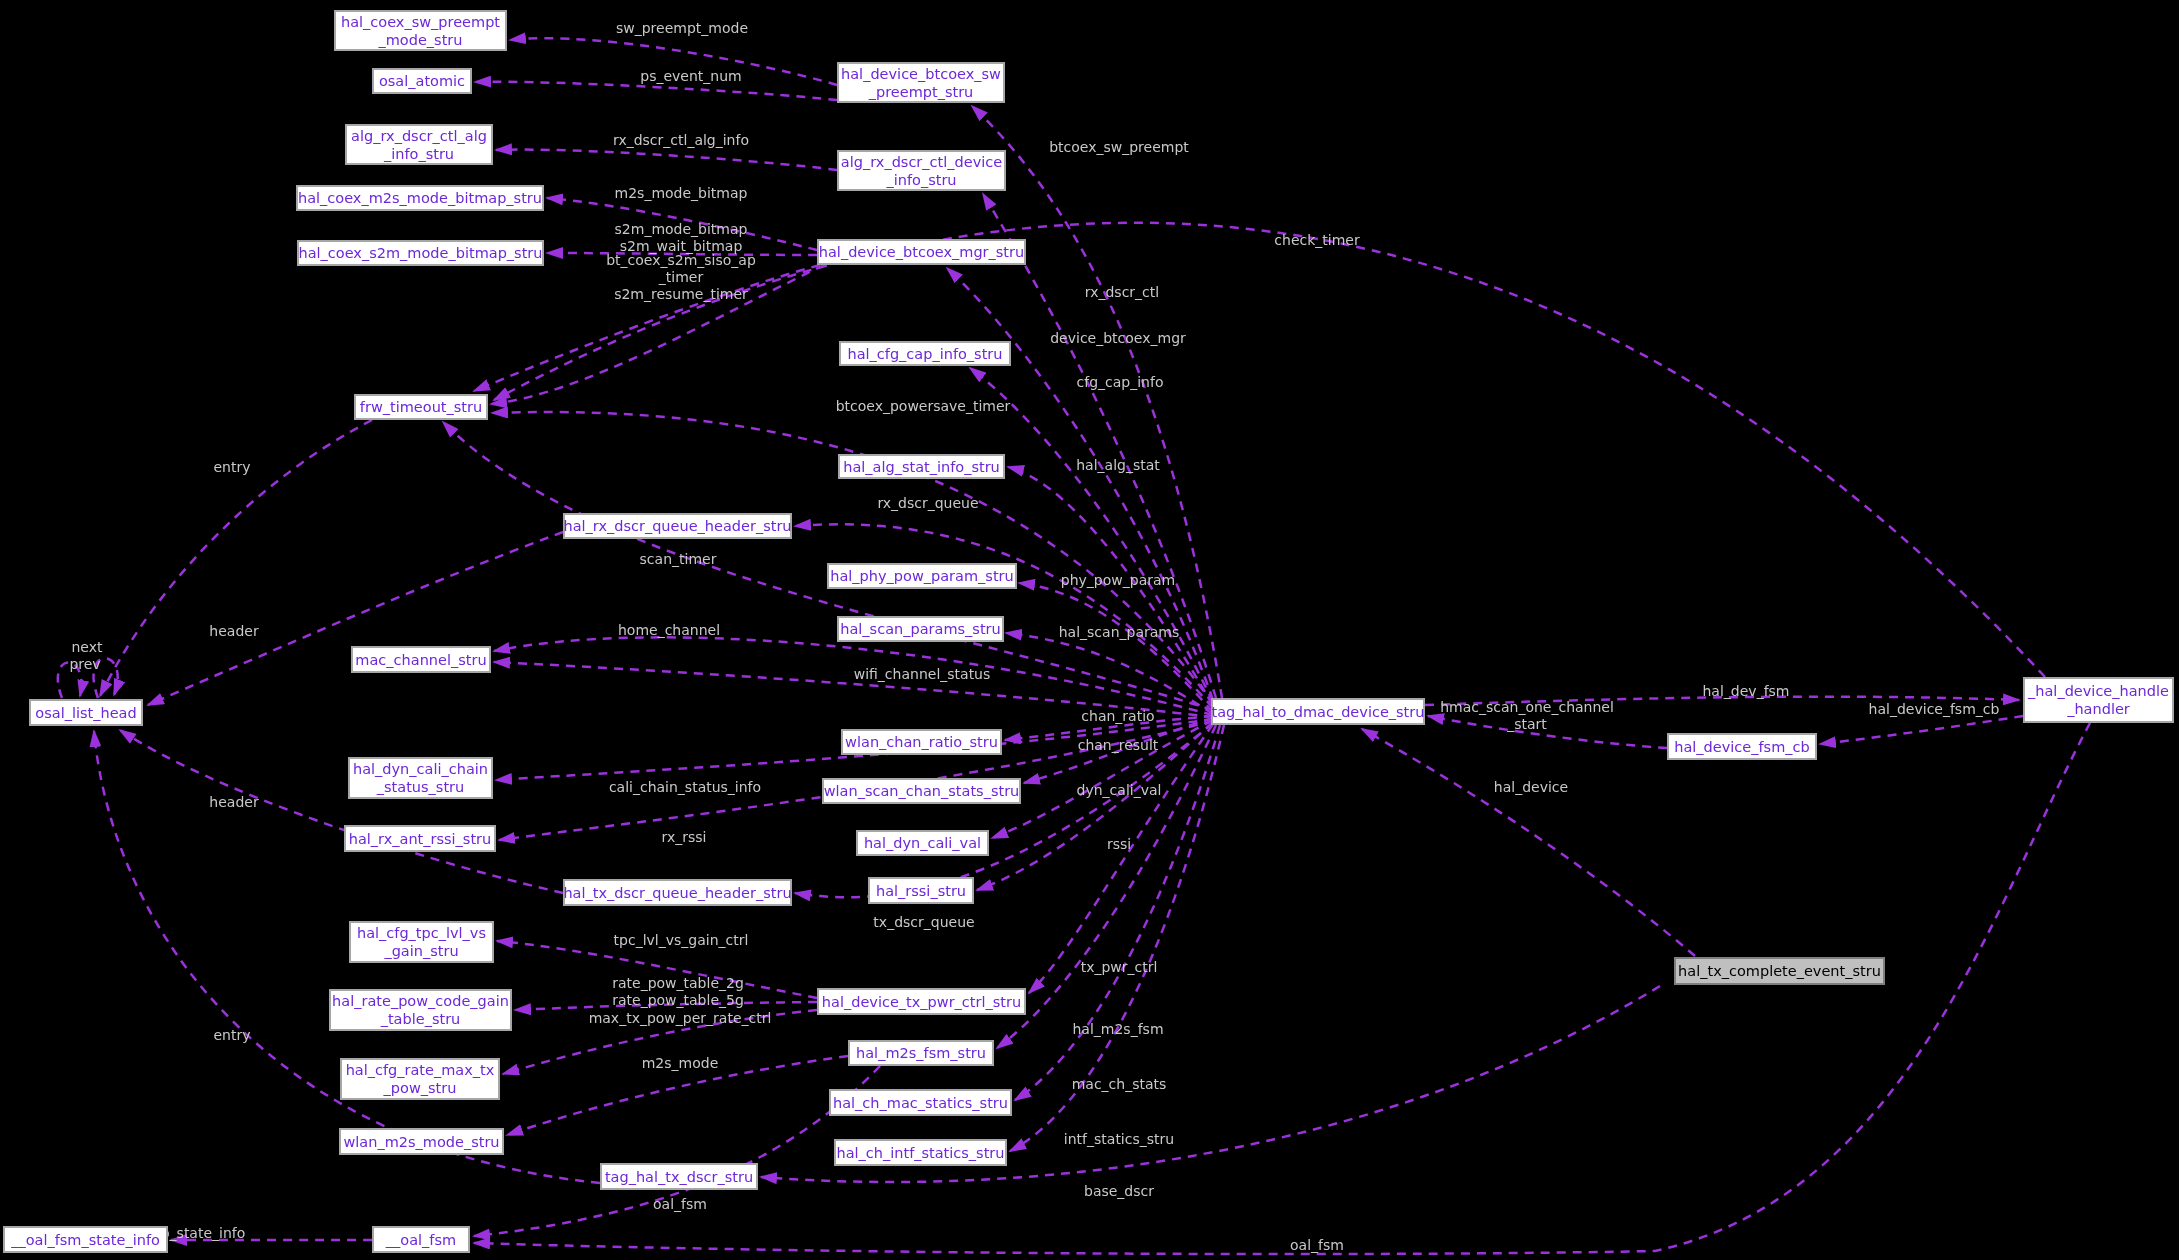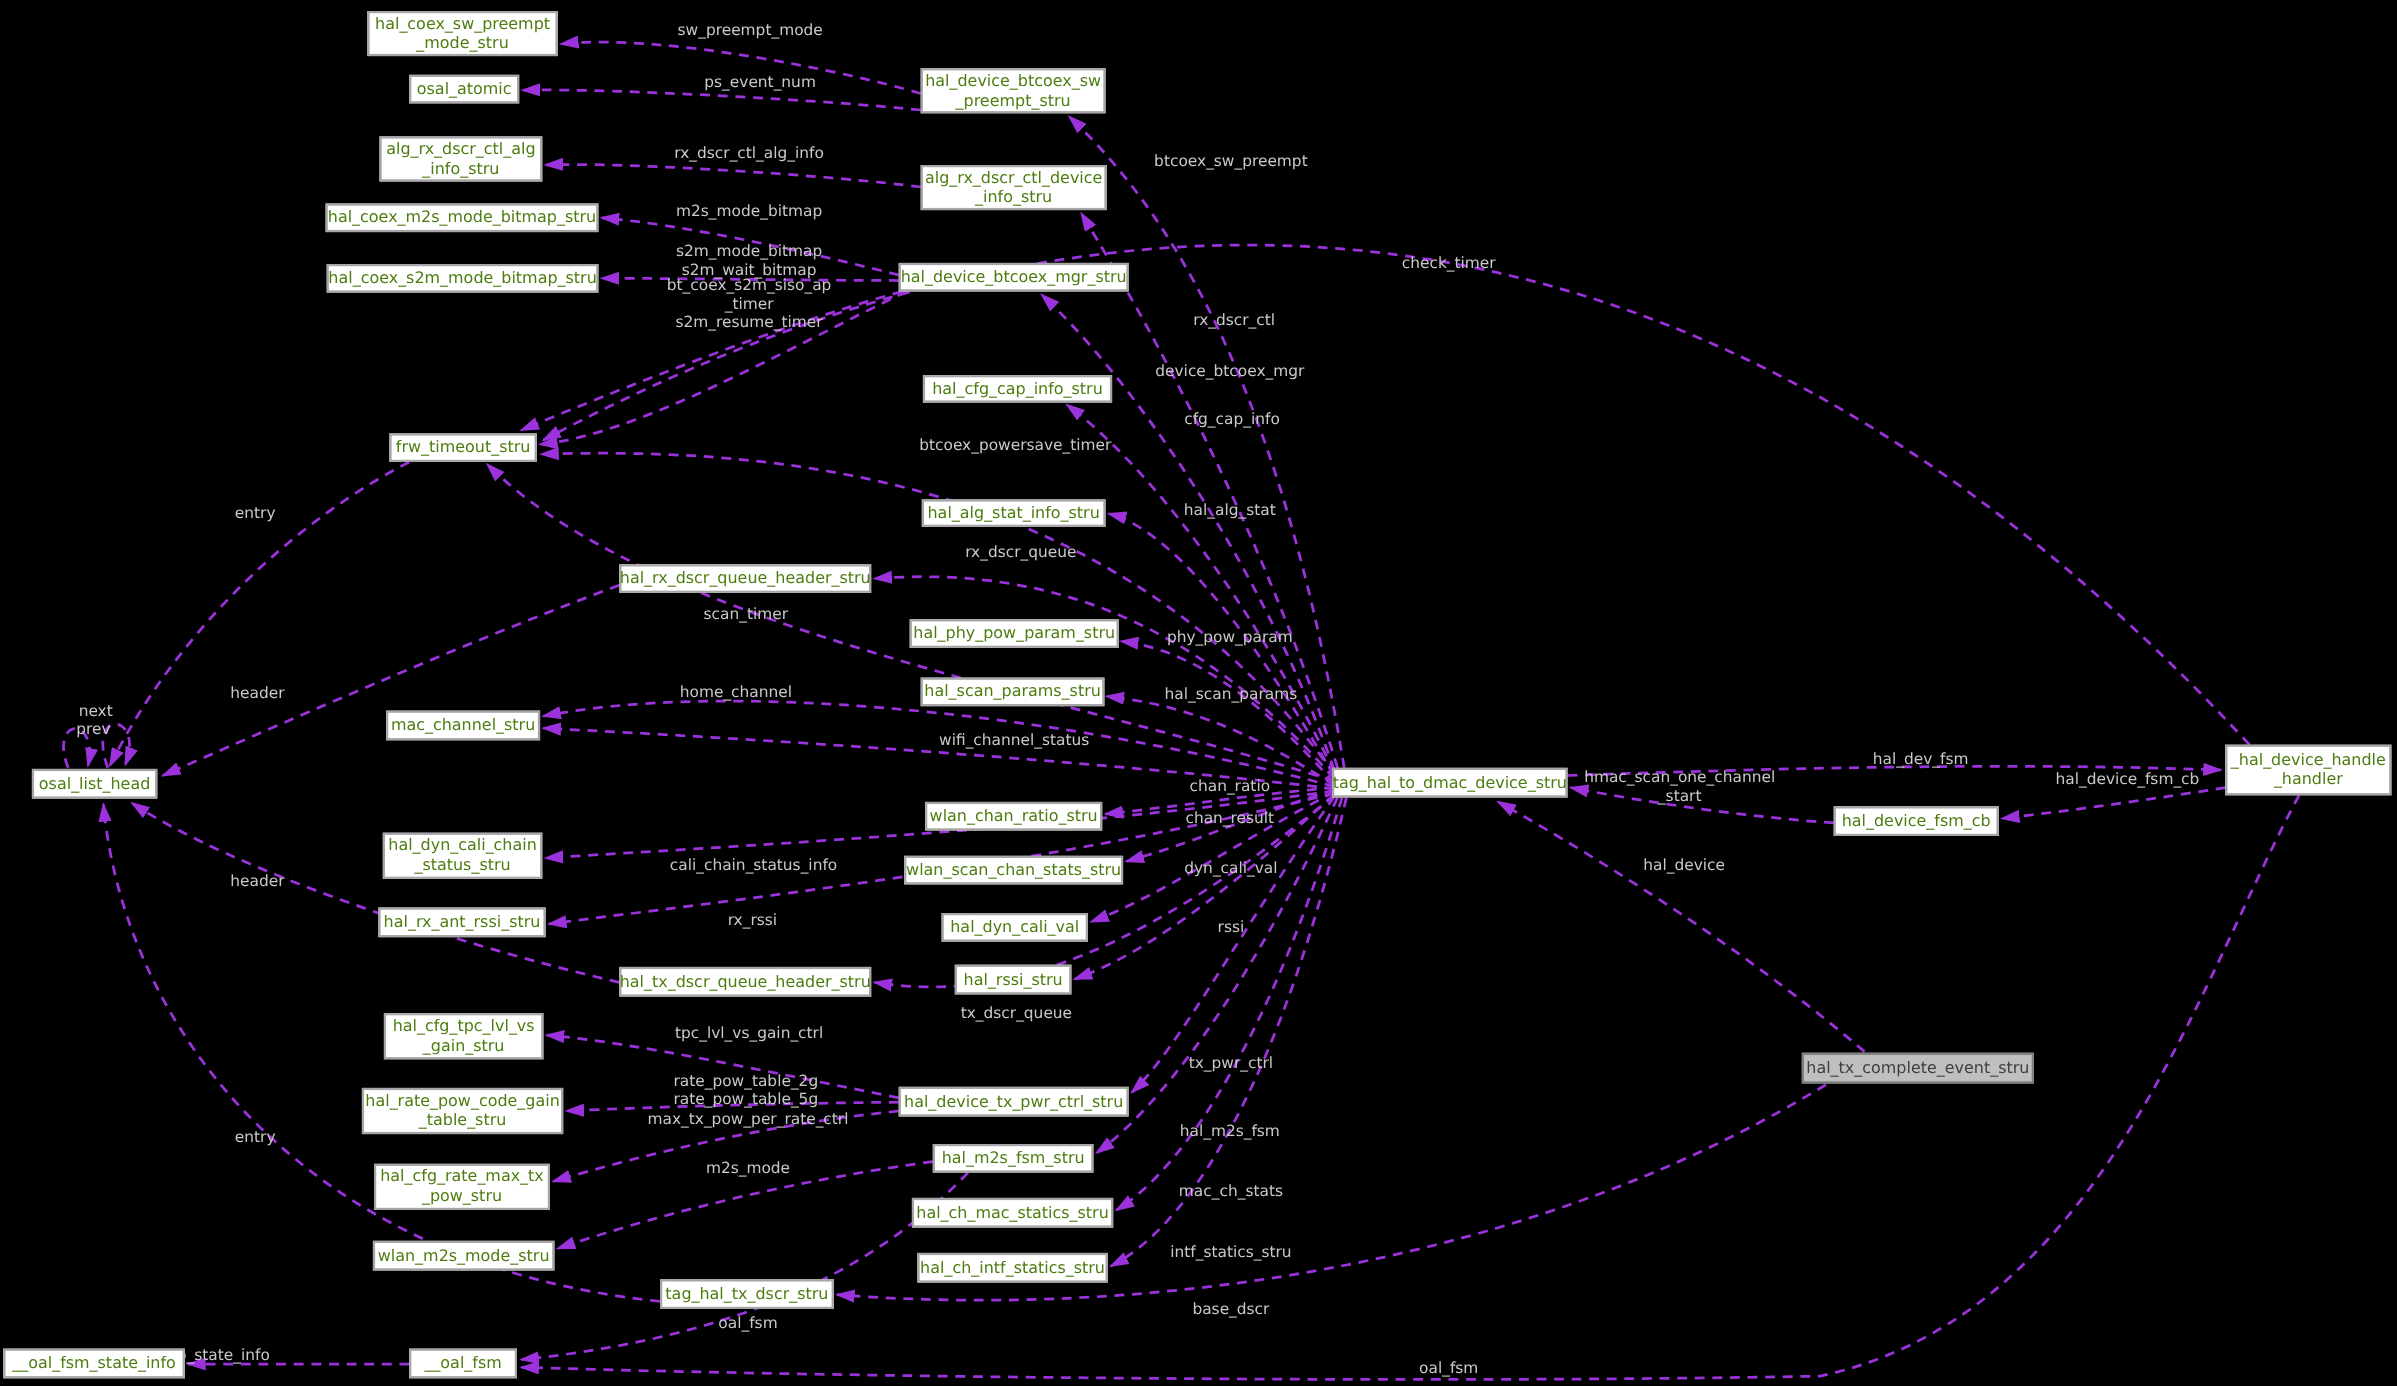--- a/index.html
+++ b/index.html
@@ -3,25 +3,25 @@
 <meta charset="utf-8">
 <style>
   html,body{margin:0;padding:0;background:#000;}
   #stage{
     position:relative;width:2179px;height:1260px;background:#000000;
     font-family:"DejaVu Sans","Liberation Sans",sans-serif;overflow:hidden;
   }
   #edges{position:absolute;left:0;top:0;width:2179px;height:1260px;}
   .node{
     position:absolute;display:flex;align-items:center;justify-content:center;
-    background:#ffffff;border:2px solid #a6a6a6;color:#4d7c0f;
+    background:#ffffff;border:2px solid #a6a6a6;color:#6d28d9;
     font-size:14.5px;line-height:18px;text-align:center;white-space:pre-line;
     box-sizing:border-box;cursor:pointer;z-index:3;
   }
-  .node.hl{background:#bfbfbf;border-color:#7f7f7f;color:#404040;}
+  .node.hl{background:#bfbfbf;border-color:#7f7f7f;color:#000000;margin-left:36px;}
   .elabel{
     position:absolute;color:#c9c9c9;font-size:14px;line-height:17px;
     text-align:center;white-space:pre-line;transform:translate(-50%,-50%);
     z-index:2;pointer-events:none;
   }
 </style>
 </head>
 <body>
 
 <div id="stage">

